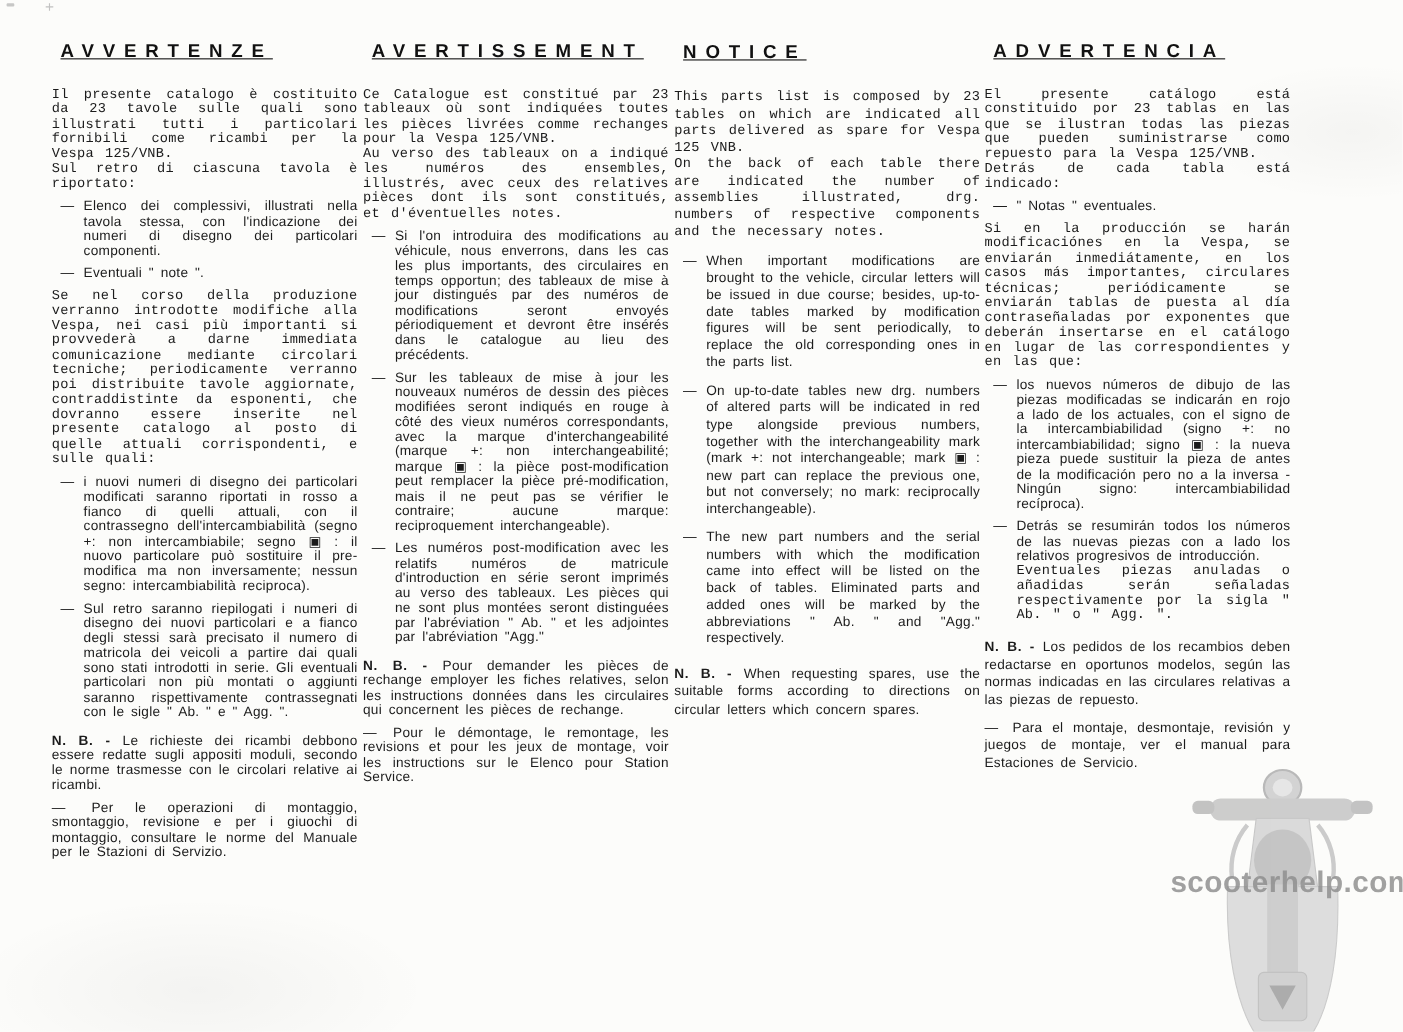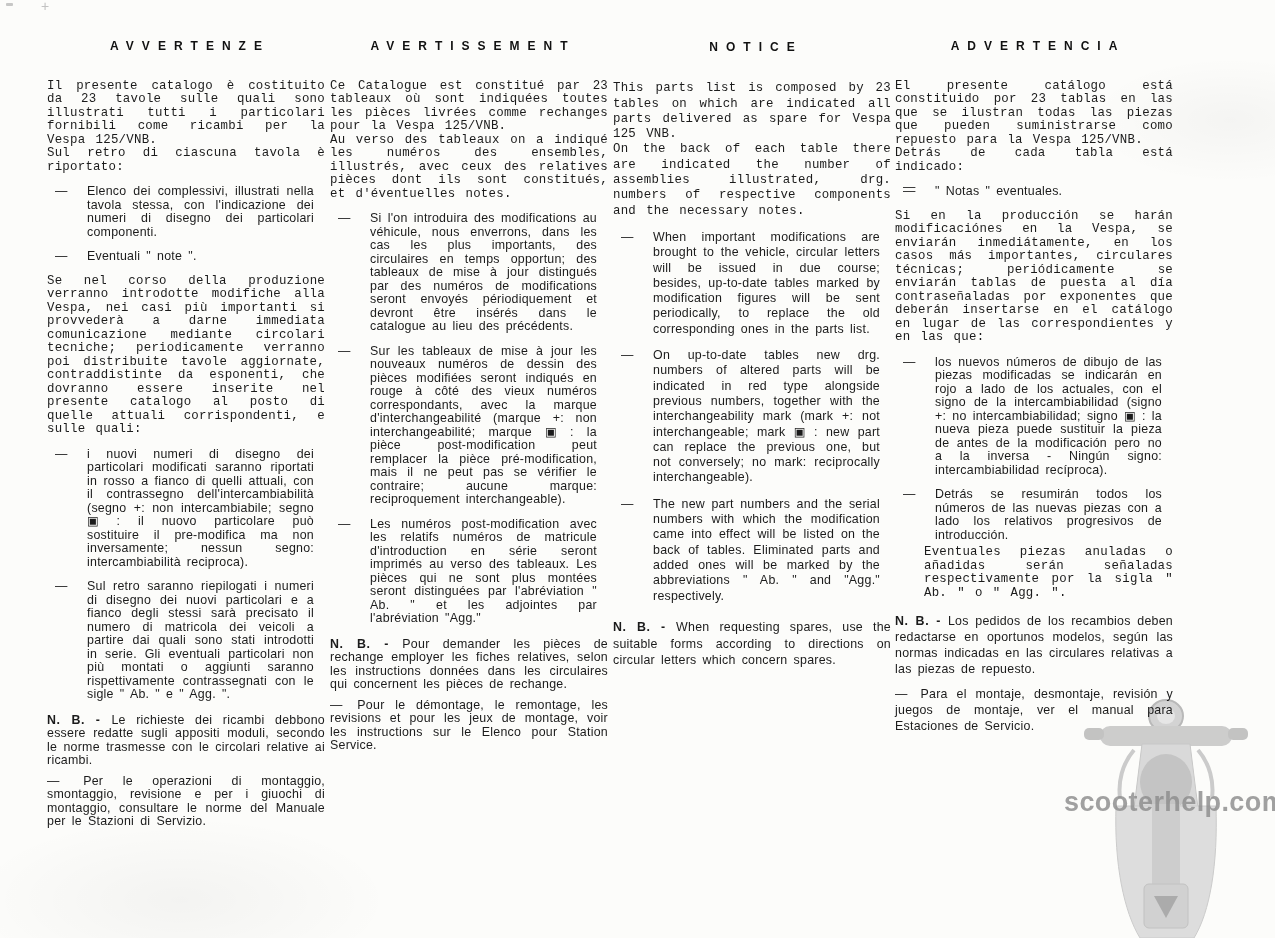--- a/index.html
+++ b/index.html
@@ -16,31 +16,31 @@
       #fcfcfa;
   }
   
   .regmark{position:absolute;color:#c2c2c2;font-size:14px;font-weight:400;z-index:4;}
   .speck{position:absolute;background:#9a9a9a;opacity:.55;border-radius:1px;z-index:4;}
 
   
   .col{position:absolute;top:40px;width:278px;z-index:2;
        font-size:12.4px;line-height:13.5px;letter-spacing:.25px;
        text-align:justify;word-spacing:2.4px;}
-  .col-header{margin:0 0 26px;text-align:center;white-space:nowrap;
-       font-size:12px;font-weight:700;letter-spacing:8px;text-indent:8px;color:#111;}
+  .col-header{margin:0 0 26px;text-align:left;white-space:nowrap;
+       font-size:17px;font-weight:700;letter-spacing:8px;text-indent:8px;color:#111;text-decoration:underline;}
   #col-it{left:47px;}
   #col-fr{left:330px;}
   #col-en{left:613px;line-height:15.3px;}
   #col-es{left:895px;}
 
   .p{margin:0;font-family:Liberation Mono, monospace;}
   .item{position:relative;padding-left:29px;margin:7px 0;}
   .item .dash{position:absolute;left:8px;top:0;}
-  .item .itxt{margin:11px;}
+  .item .itxt{margin:0;}
   .item-cont{padding-left:29px;}
   .item + .item-cont{margin-top:-7px;}
   .nb{margin:12px 0 0;}
   .nb-lead{font-weight:700;letter-spacing:.6px;}
   .dashp{margin:7px 0 0;}
   .dash-inline{padding-right:4px;}
 
   #col-en .item{margin:11px 0;}
   #col-en .nb{margin-top:15px;line-height:16.8px;}
   #col-en .dashp{margin-top:11px;line-height:16.8px;}

